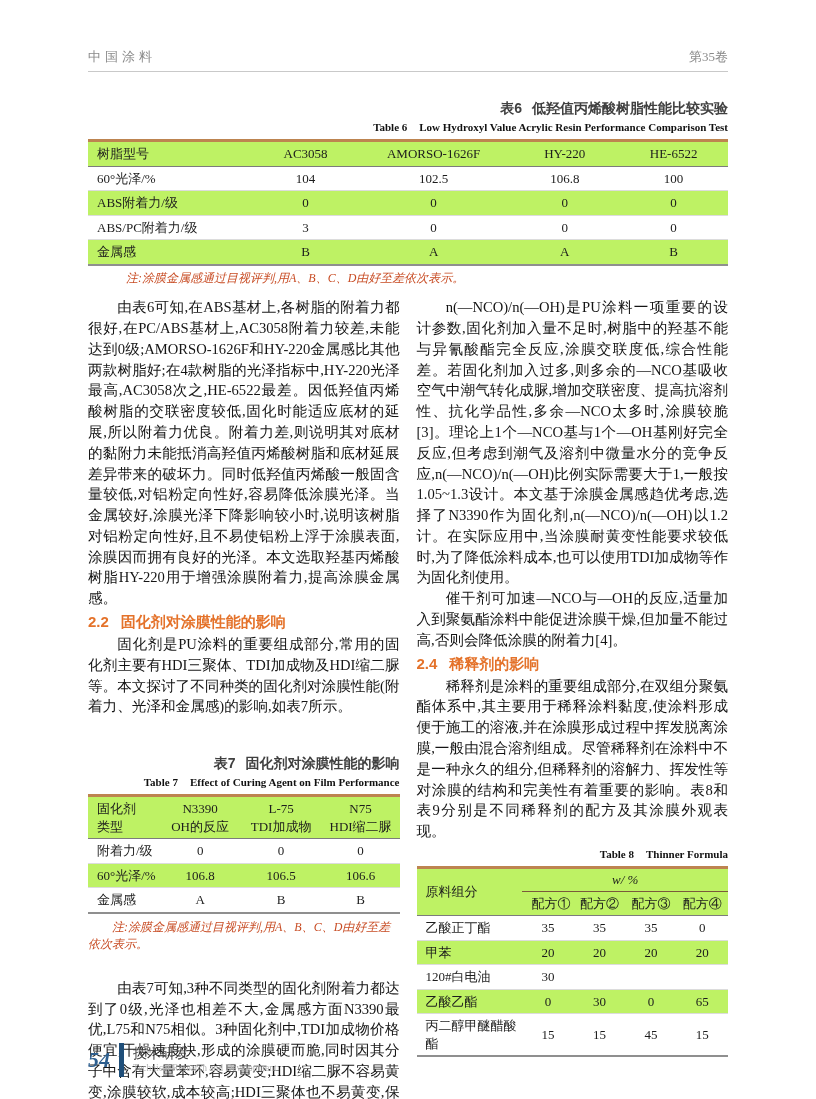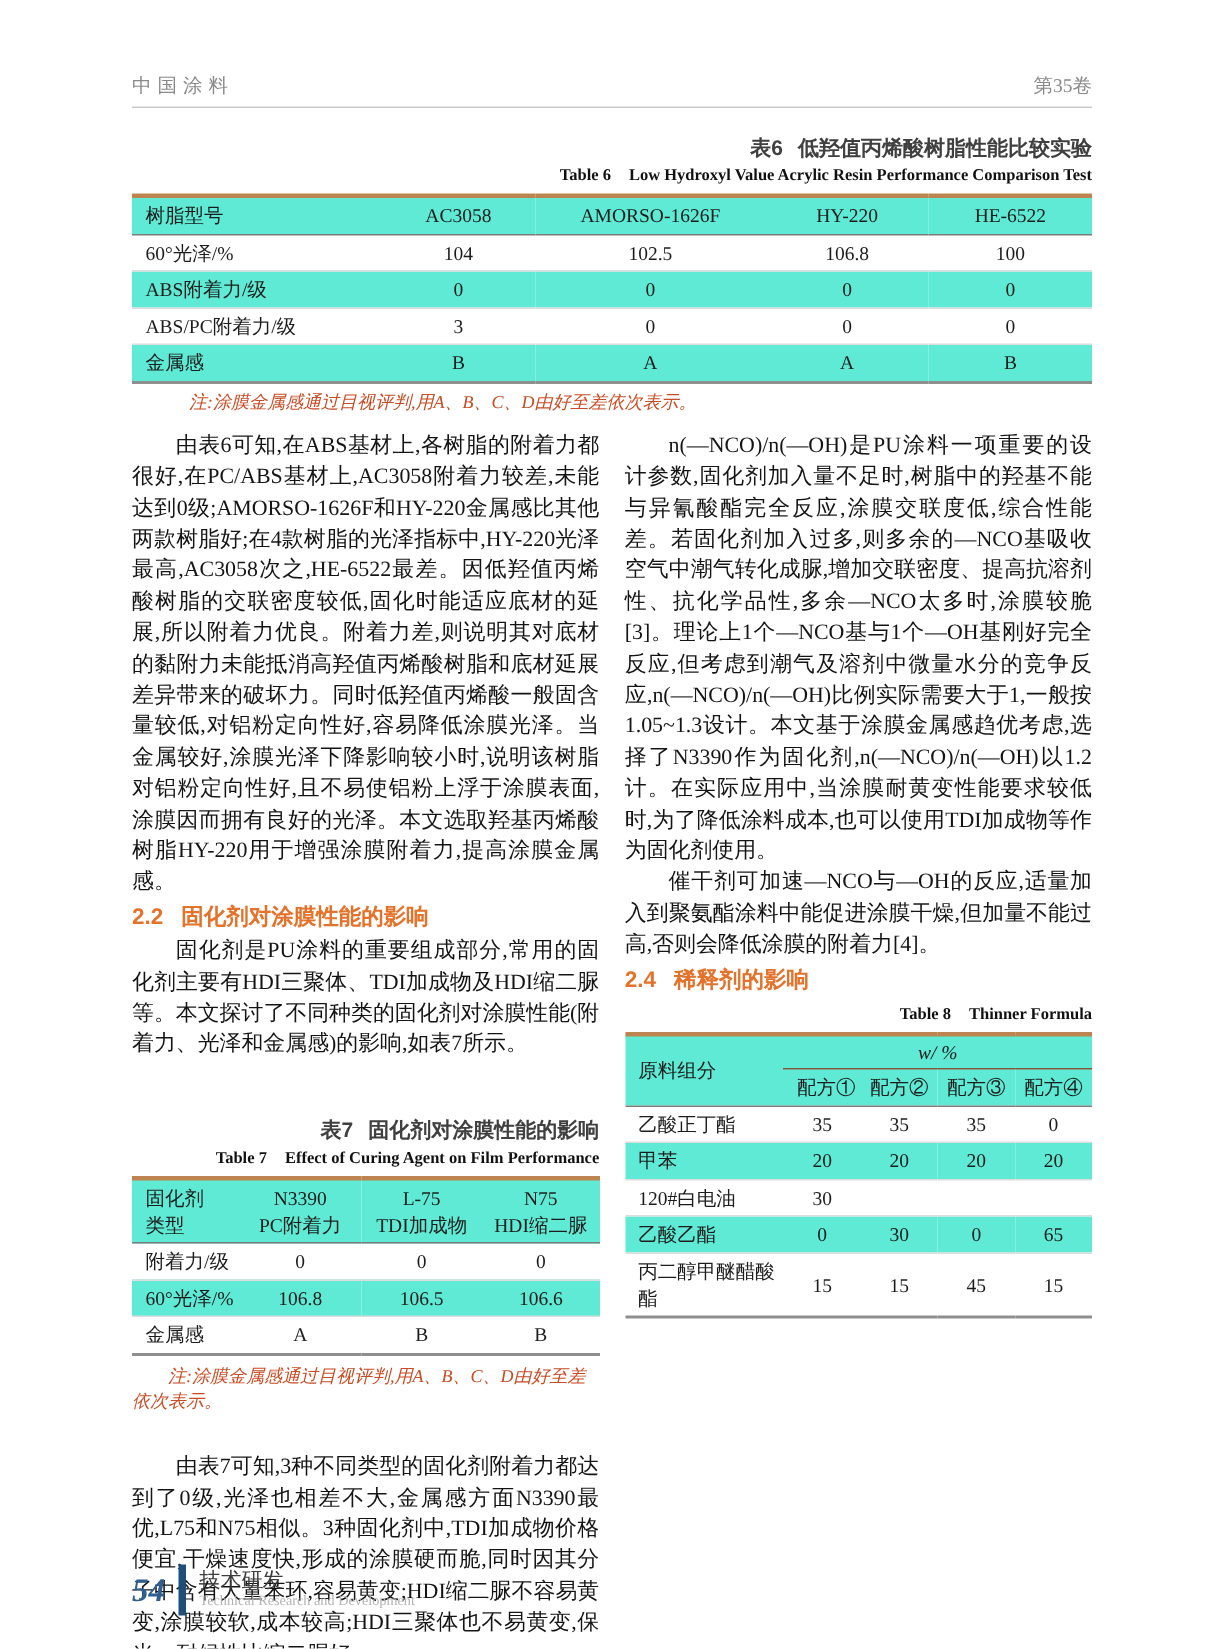--- a/index.html
+++ b/index.html
@@ -8,21 +8,21 @@
     width:816px; height:1099px;
     font-family:"Liberation Serif","DejaVu Serif",serif;
     color:#1c1c1c; position:relative; overflow:hidden;
   }
   .page { width:816px; height:1099px; padding:48px 88px 0 88px; position:relative; }
 
   
   .running-head {
     display:flex; justify-content:space-between; align-items:flex-end;
     color:#8a8a8a; font-size:13px; padding-bottom:5px;
-    border-bottom:1px solid #c9c9c9; margin-bottom:18px;
+    border-bottom:1px solid #c9c9c9; margin-bottom:28px;
   }
   .journal-name { letter-spacing:4px; }
 
   
   .tbl-title-cn {
     text-align:right; font-family:"Liberation Sans","DejaVu Sans",sans-serif;
     font-weight:bold; font-size:14px; color:#404040; margin-top:4px;
   }
   .tbl-title-cn .lbl { margin-right:10px; }
   .tbl-title-en {
@@ -35,21 +35,21 @@
   table.data-table {
     width:100%; border-collapse:collapse; font-size:13px; color:#1c1c1c;
     border-top:3px solid #bd8450; border-bottom:2px solid #8f8f8f;
   }
   table.data-table td {
     padding:3px 3px; text-align:center; line-height:1.35;
     border-top:1px solid #dcdcdc;
   }
   table.data-table tr:first-child td { border-top:none; }
   table.data-table td:first-child { text-align:left; padding-left:9px; }
-  tr.shaded { background:#5eead4; }
+  tr.shaded { background:#bef264; }
   tr.hdr-row td { border-bottom:1px solid #7c7c7c; }
   .cell-2l span { display:block; }
 
   
   .w-cell { font-style:italic; border-bottom:1px solid #7a5a3a !important; padding:2px 0 !important; }
   .t8-sub td { border-top:none !important; }
 
   .tbl-note {
     color:#c84c24; font-size:12px; line-height:1.45; text-indent:2em;
     font-style:italic; margin-top:5px;
@@ -165,21 +165,21 @@
         </div>
         <table class="data-table">
           <tbody>
               <tr class="shaded hdr-row">
             <td class="cell-2l" style="width:23%">
               <span>固化剂</span>
                   <span>类型</span>
             </td>
             <td class="cell-2l" style="width:26%">
               <span>N3390</span>
-                  <span>PC附着力</span>
+                  <span>OH的反应</span>
             </td>
             <td class="cell-2l" style="width:26%">
               <span>L-75</span>
                   <span>TDI加成物</span>
             </td>
             <td class="cell-2l" style="width:25%">
               <span>N75</span>
                   <span>HDI缩二脲</span>
             </td>
           </tr>
@@ -208,20 +208,21 @@
 
       <p class="para after-table">由表7可知,3种不同类型的固化剂附着力都达到了0级,光泽也相差不大,金属感方面N3390最优,L75和N75相似。3种固化剂中,TDI加成物价格便宜,干燥速度快,形成的涂膜硬而脆,同时因其分子中含有大量苯环,容易黄变;HDI缩二脲不容易黄变,涂膜较软,成本较高;HDI三聚体也不易黄变,保光、耐候性比缩二脲好。</p>
     </div>
 
     <div class="col">
       <p class="para">n(—NCO)/n(—OH)是PU涂料一项重要的设计参数,固化剂加入量不足时,树脂中的羟基不能与异氰酸酯完全反应,涂膜交联度低,综合性能差。若固化剂加入过多,则多余的—NCO基吸收空气中潮气转化成脲,增加交联密度、提高抗溶剂性、抗化学品性,多余—NCO太多时,涂膜较脆[3]。理论上1个—NCO基与1个—OH基刚好完全反应,但考虑到潮气及溶剂中微量水分的竞争反应,n(—NCO)/n(—OH)比例实际需要大于1,一般按1.05~1.3设计。本文基于涂膜金属感趋优考虑,选择了N3390作为固化剂,n(—NCO)/n(—OH)以1.2计。在实际应用中,当涂膜耐黄变性能要求较低时,为了降低涂料成本,也可以使用TDI加成物等作为固化剂使用。</p>
       <p class="para">催干剂可加速—NCO与—OH的反应,适量加入到聚氨酯涂料中能促进涂膜干燥,但加量不能过高,否则会降低涂膜的附着力[4]。</p>
       <div class="sec-heading">
         <span class="num">2.4</span><span>稀释剂的影响</span>
       </div>
+      <p class="para">稀释剂是涂料的重要组成部分,在双组分聚氨酯体系中,其主要用于稀释涂料黏度,使涂料形成便于施工的溶液,并在涂膜形成过程中挥发脱离涂膜,一般由混合溶剂组成。尽管稀释剂在涂料中不是一种永久的组分,但稀释剂的溶解力、挥发性等对涂膜的结构和完美性有着重要的影响。表8和表9分别是不同稀释剂的配方及其涂膜外观表现。</p>
 
       <div class="tbl-block-right">
         <div class="tbl-title-en">
           <span class="lbl">Table 8</span><span>Thinner Formula</span>
         </div>
         <table class="data-table">
           <tbody>
               <tr class="shaded">
             <td rowspan="2" style="width:34%; border-bottom:1px solid #7c7c7c;">原料组分</td>
             <td colspan="4" class="w-cell">w/ %</td>

